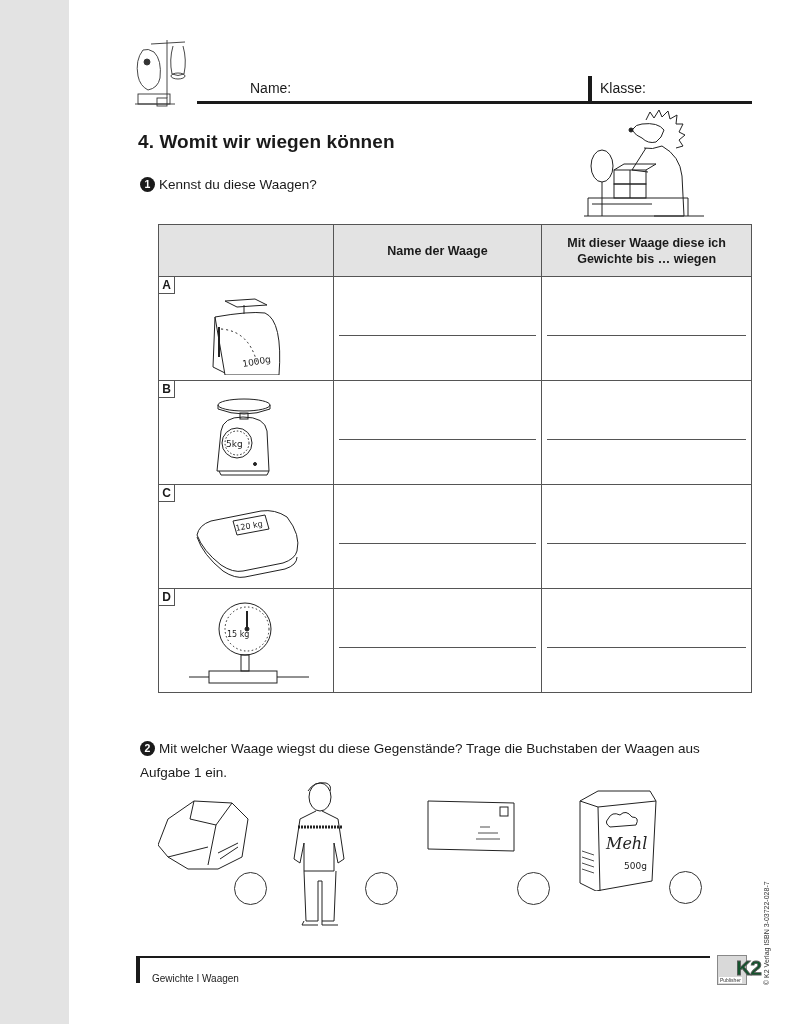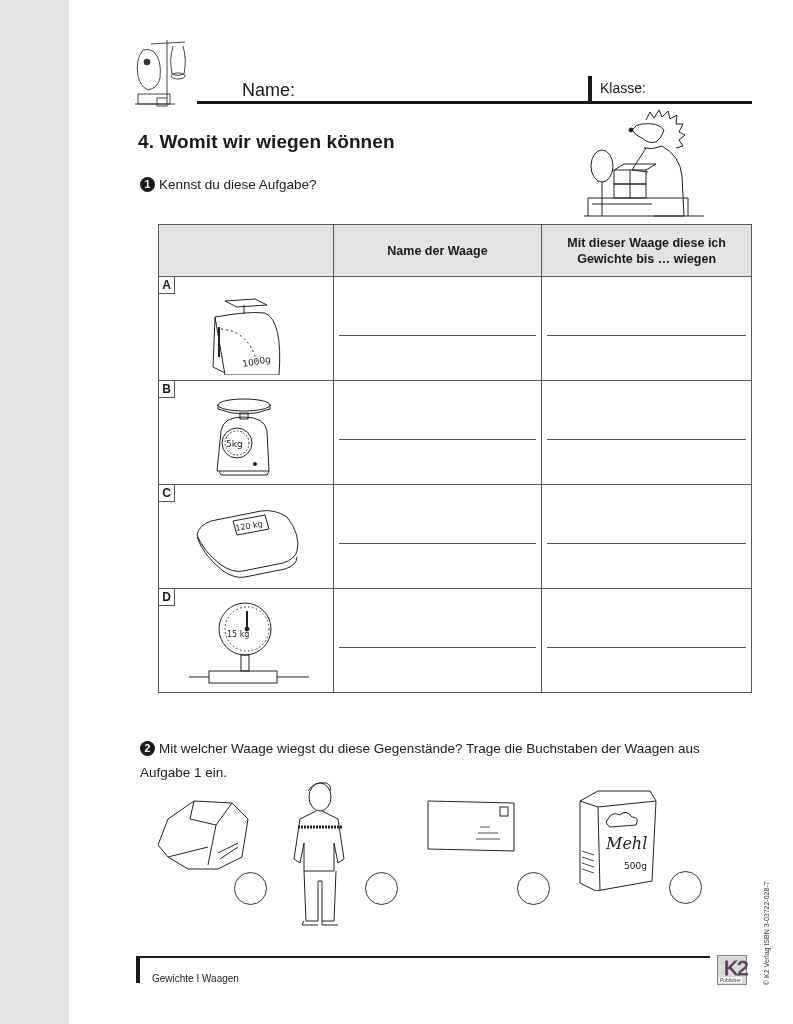--- a/index.html
+++ b/index.html
@@ -3,21 +3,21 @@
   <meta charset="utf-8">
   <style>
     * { box-sizing: border-box; margin: 0; padding: 0; }
     html, body { width: 793px; height: 1024px; overflow: hidden; background: #ffffff; }
     body { position: relative; font-family: "Liberation Sans", "DejaVu Sans", sans-serif; color: #1a1a1a; }
 
     .left-margin { position: absolute; left: 0; top: 0; width: 69px; height: 1024px; background: #e3e3e3; }
 
     
     .header-illustration { position: absolute; left: 133px; top: 38px; width: 62px; height: 72px; }
-    .name-label { position: absolute; left: 242px; top: 80px; font-size: 18px; }
+    .name-label { position: absolute; left: 250px; top: 80px; font-size: 14px; }
     .klasse-label { position: absolute; left: 600px; top: 80px; font-size: 14px; text-align: right; }
     .header-line { position: absolute; left: 197px; top: 101px; width: 555px; height: 3px; background: #1a1a1a; }
     .header-divider { position: absolute; left: 588px; top: 76px; width: 4px; height: 27px; background: #1a1a1a; }
 
     .page-title { position: absolute; left: 138px; top: 131px; font-size: 19px; font-weight: bold; letter-spacing: 0.1px; }
 
     .hedgehog { position: absolute; left: 584px; top: 108px; width: 120px; height: 112px; }
 
     .task-badge { display: inline-flex; align-items: center; justify-content: center; width: 15px; height: 15px; border-radius: 50%; background: #1a1a1a; color: #fff; font-size: 10.5px; font-weight: bold; vertical-align: middle; margin-right: 4px; position: relative; top: -1px; }
     .task1 { position: absolute; left: 140px; top: 177px; font-size: 13.5px; }
@@ -39,21 +39,21 @@
     
     .objects { position: absolute; left: 150px; top: 775px; width: 620px; height: 160px; text-align: right; }
     .obj { position: absolute; }
     .answer-circle { position: absolute; width: 33px; height: 33px; border: 1.3px solid #333; border-radius: 50%; background: #fff; }
 
     
     .footer-rule { position: absolute; left: 136px; top: 956px; width: 574px; height: 2px; background: #1a1a1a; }
     .footer-tick { position: absolute; left: 136px; top: 956px; width: 4px; height: 27px; background: #1a1a1a; }
     .footer-text { position: absolute; left: 152px; top: 973px; font-size: 10px; color: #222; }
     .k2-logo { position: absolute; left: 717px; top: 955px; width: 30px; height: 30px; border: 1px solid #888; background: #d9d9d9; }
-    .k2-logo .k2 { position: absolute; left: 6px; top: 0px; font-size: 21px; font-weight: normal; color: #701a75; -webkit-text-stroke: 0.8px #555; letter-spacing: -1px; line-height: 23px; }
+    .k2-logo .k2 { position: absolute; left: 18px; top: 0px; font-size: 21px; font-weight: bold; color: #14532d; -webkit-text-stroke: 0.8px #555; letter-spacing: -1px; line-height: 23px; }
     .k2-logo .pub { position: absolute; left: 1px; bottom: 1px; font-size: 5px; color: #333; background: #fff; padding: 0 1px; }
     .copyright { position: absolute; left: 763px; top: 985px; transform-origin: 0 0; transform: rotate(-90deg); font-size: 7px; color: #333; white-space: nowrap; }
   </style>
 </head>
 <body>
 
 <div class="left-margin"></div>
 
 <svg class="header-illustration" viewBox="0 0 62 72" fill="none" stroke="#333" stroke-width="0.9">
   <line x1="18" y1="6" x2="52" y2="4"></line>
@@ -84,21 +84,21 @@
   <line x1="18" y1="74" x2="18" y2="108"></line>
   <rect x="30" y="62" width="32" height="14"></rect>
   <rect x="30" y="76" width="32" height="14"></rect>
   <line x1="46" y1="62" x2="46" y2="90"></line>
   <path d="M30 62 l10 -6 l32 0 l-10 6"></path>
   <path d="M4 90 l100 0 l0 18 M4 90 l0 18 M8 96 l60 0"></path>
   <line x1="0" y1="108" x2="120" y2="108"></line>
 </svg>
 
 <div class="task1">
-  <span class="task-badge">1</span><span>Kennst du diese Aufgabe?</span>
+  <span class="task-badge">1</span><span>Kennst du diese Waagen?</span>
 </div>
 
 <table class="scale-table">
   <thead>
     <tr>
       <th class="col-img"></th>
       <th class="col-name">Name der Waage</th>
       <th class="col-weight">
         <span>Mit dieser Waage diese ich</span><br>
         <span>Gewichte bis … wiegen</span>

